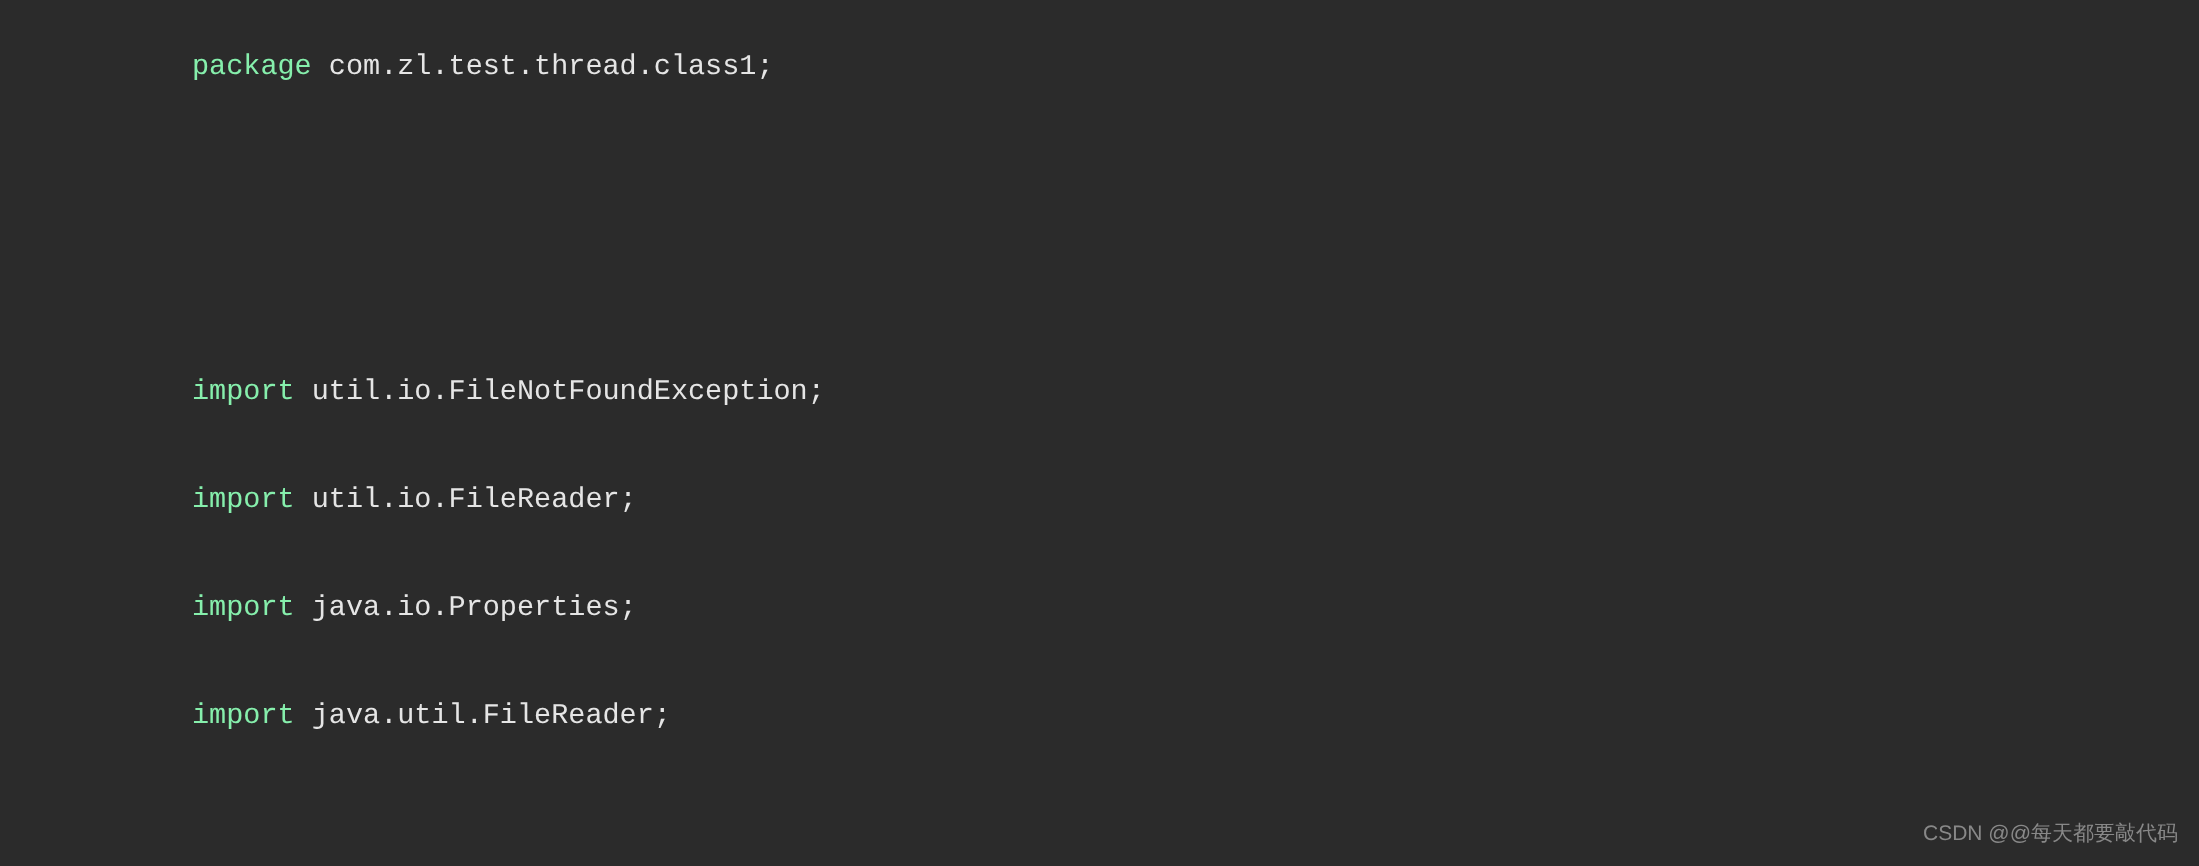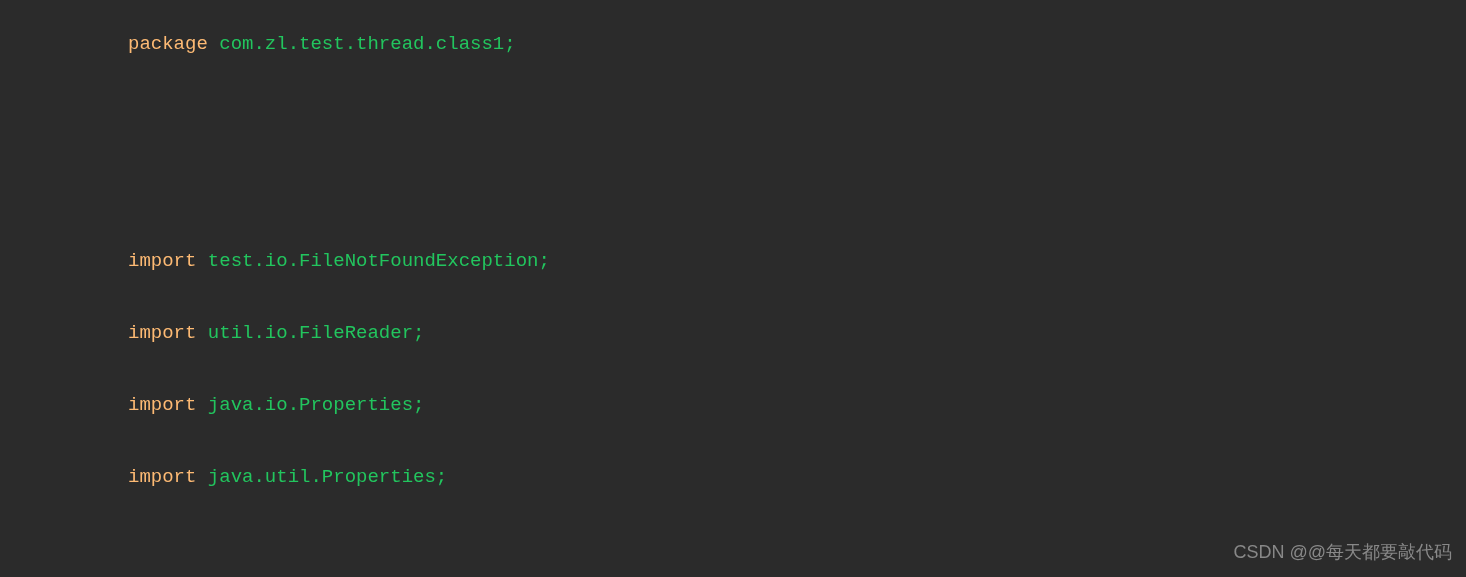--- a/index.html
+++ b/index.html
@@ -21,42 +21,42 @@
     .editor {
       padding: 0 0 0 20px;
       white-space: pre;
       position: relative;
       top: -10px;
     }
     .line {
       display: block;
       padding-left: 108px;
     }
-    .kw-orange { color: #fdba74; }
-    .identifier { color: #22c55e; }
+    .kw-orange { color: #86efac; }
+    .identifier { color: #e5e5e5; }
     .watermark {
       position: absolute;
       bottom: 8px;
       right: 14px;
       color: #888;
-      font-size: 18px;
+      font-size: 14px;
       font-family: sans-serif;
     }
   </style>
 </head>
 <body>
 
 <div class="editor">
 <span class="line"><span class="kw-orange">package</span><span class="identifier"> com.zl.test.thread.class1;</span></span>
 <span class="line"> </span>
 <span class="line"> </span>
-<span class="line"><span class="kw-orange">import</span><span class="identifier"> test.io.FileNotFoundException;</span></span>
+<span class="line"><span class="kw-orange">import</span><span class="identifier"> util.io.FileNotFoundException;</span></span>
 <span class="line"><span class="kw-orange">import</span><span class="identifier"> util.io.FileReader;</span></span>
 <span class="line"><span class="kw-orange">import</span><span class="identifier"> java.io.Properties;</span></span>
-<span class="line"><span class="kw-orange">import</span><span class="identifier"> java.util.Properties;</span></span>
+<span class="line"><span class="kw-orange">import</span><span class="identifier"> java.util.FileReader;</span></span>
 
 
 
 
 
 
 
 
 
 </div>

